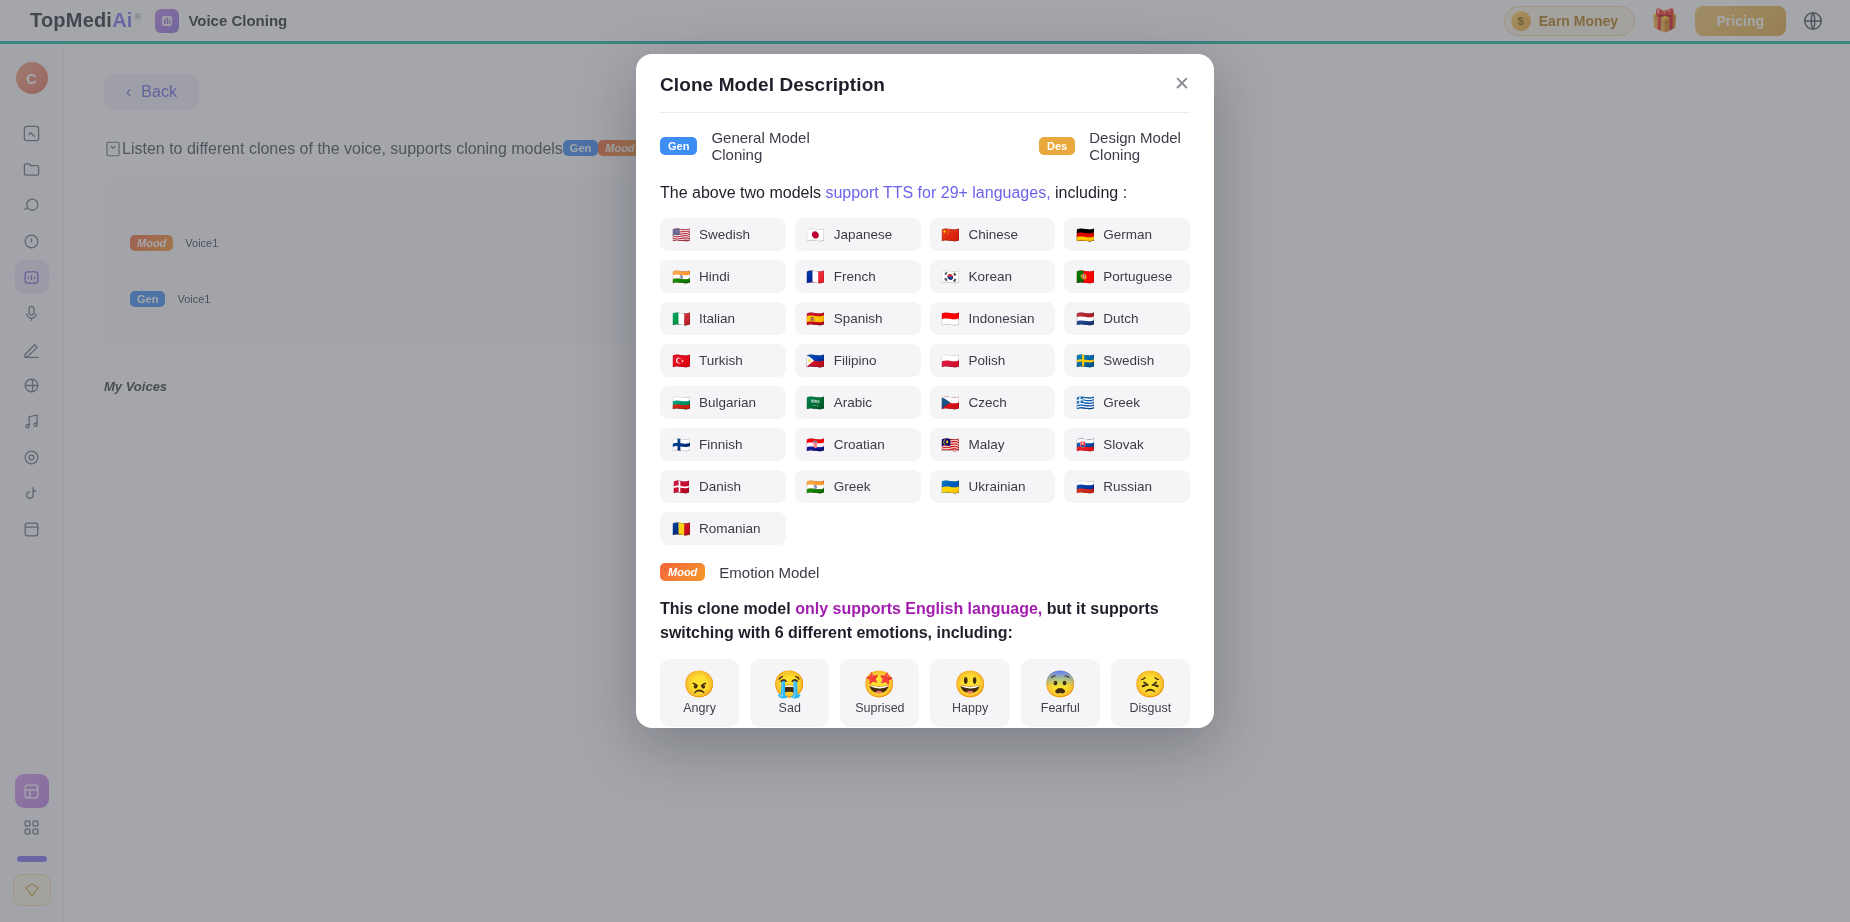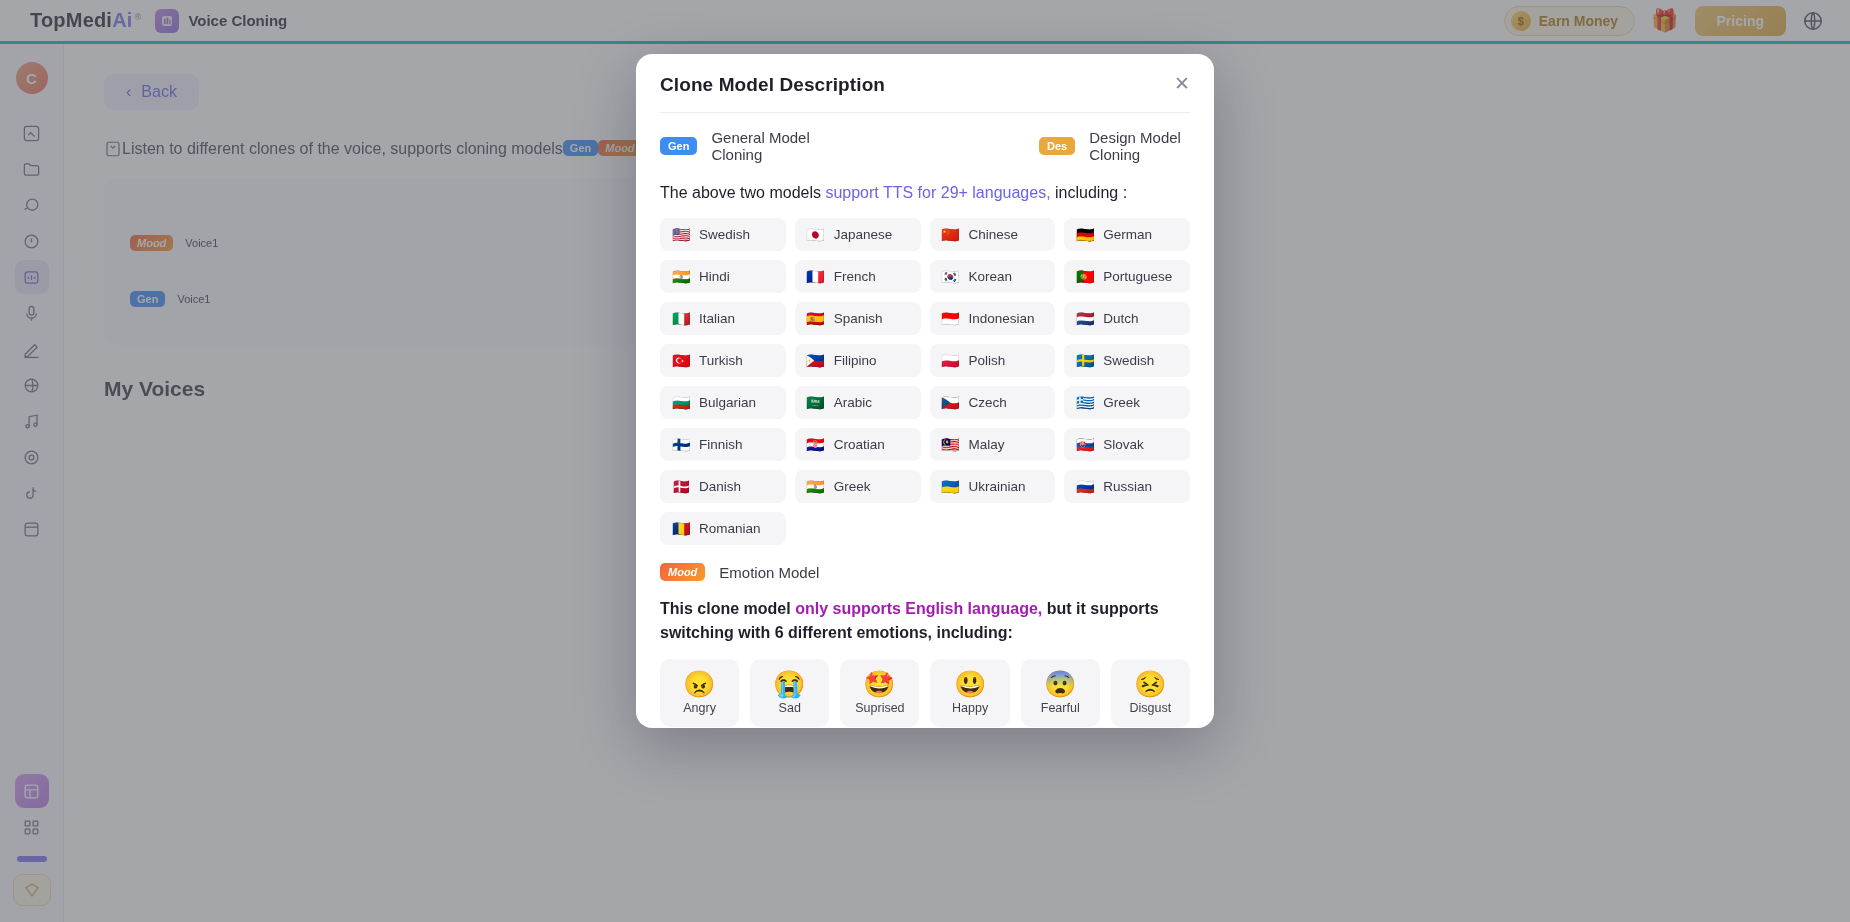--- a/index.html
+++ b/index.html
@@ -88,21 +88,21 @@
   .voice-panel { margin-top: 16px; background:#fafafc; border-radius: 14px; padding: 18px 26px; width: 1090px; }
   .panel-head { display:flex; justify-content:flex-end; align-items:center; gap:8px; color:#e06a6a; font-size:15px; }
   .voice-row { display:flex; align-items:center; gap:14px; height:56px; }
   .voice-row .tag-wrap { width: 200px; display:flex; align-items:center; gap:12px; }
   .voice-row .nm { font-size:11px; color:#40404b; }
   .voice-row .sp { flex: 1; }
   .play-ic { width:24px;height:24px;border-radius:50%;border:1.6px solid #6d6d7a; display:flex;align-items:center;justify-content:center;}
   .select-btn { height:32px; padding:0 26px; border-radius:8px; background:#4fb98a; color:#fff; font-size:14px; border:none; }
 
   .myvoices-row { display:flex; align-items:center; margin-top: 32px; width: 1090px;}
-  .myvoices-row .mv { font-size:21px; color:#3a3a44; font-weight:600; }
+  .myvoices-row .mv { font-size:13px; color:#3a3a44; font-weight:600;font-style:italic; }
   .myvoices-row .rc { margin-left:auto; display:flex; align-items:center; gap:8px; font-size:15px; color:#6d6d7a; }
   .qmark { width:18px;height:18px;border-radius:50%;background:#c9c9d2;color:#fff;font-size:12px;
            display:flex;align-items:center;justify-content:center;}
 
   .scrim { position:absolute; inset:0; background: rgba(90,92,100,0.55); }
 
   
   .modal {
     position:absolute; left: 50%; transform: translateX(-50%);
     top: 54px; width: 578px; height: 674px;

